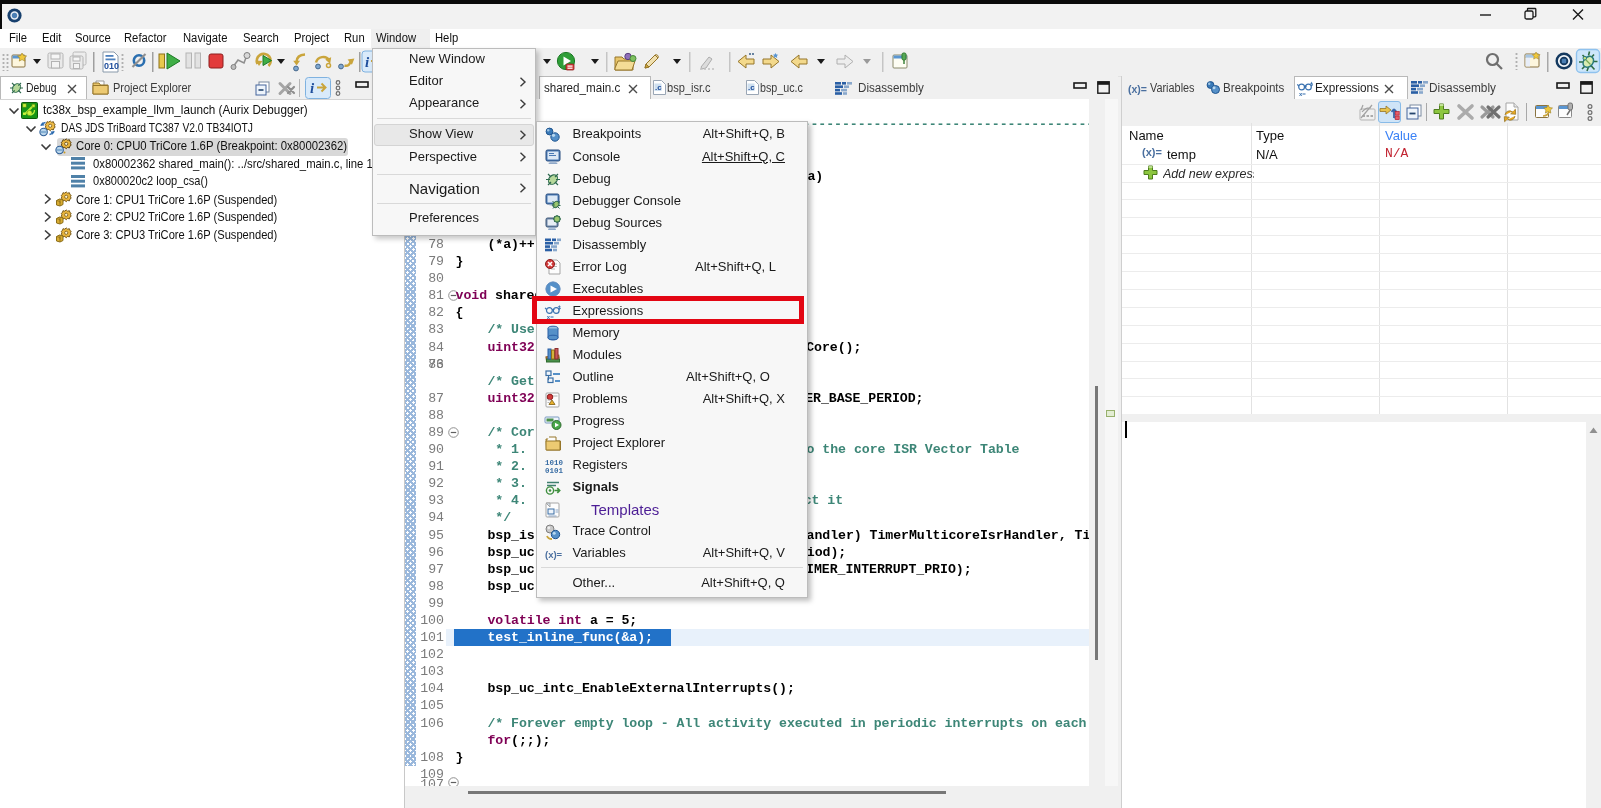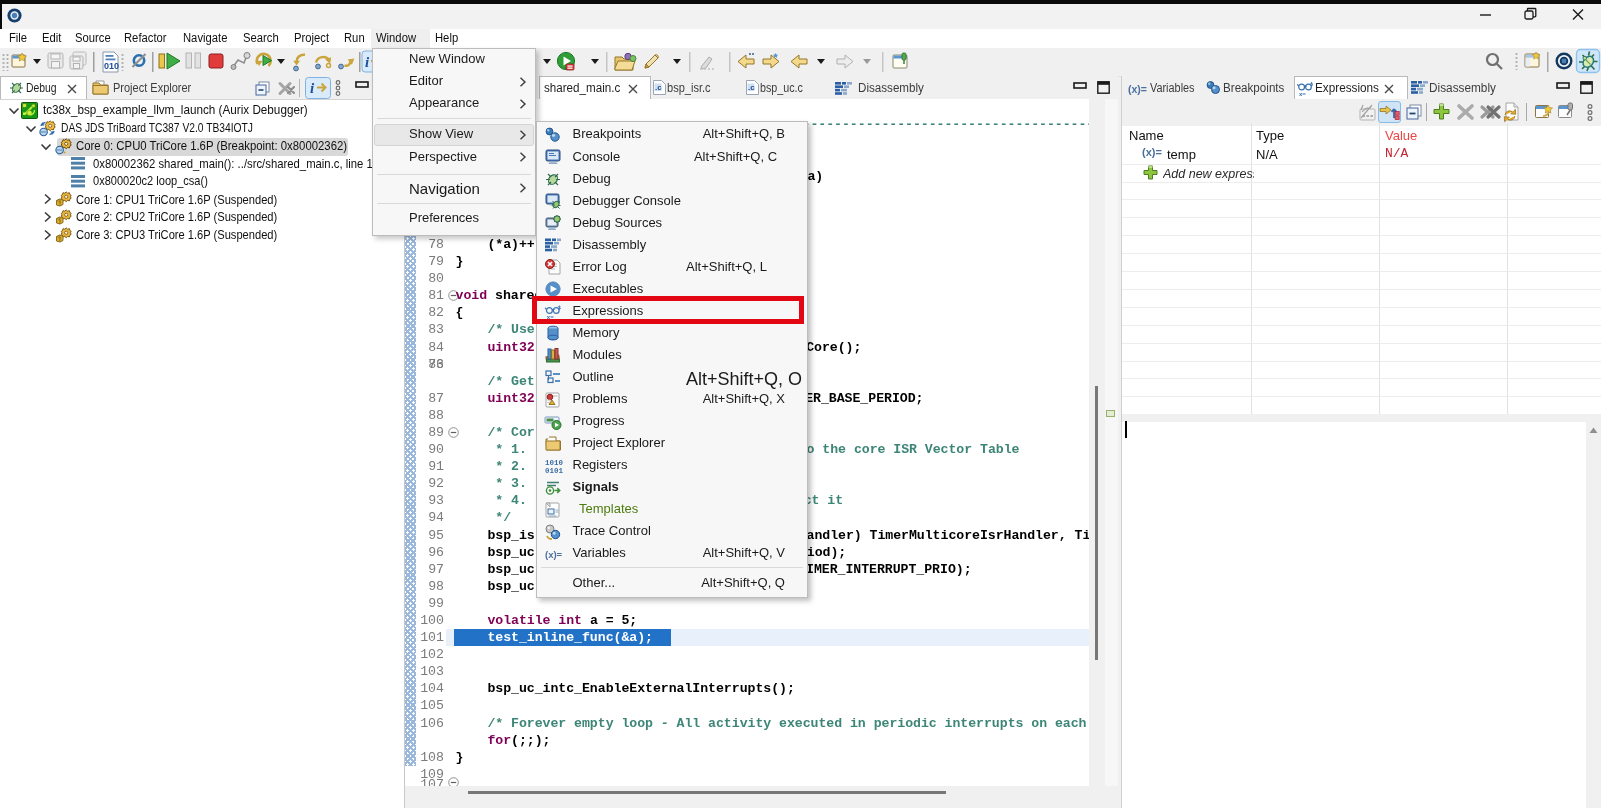--- a/index.html
+++ b/index.html
@@ -587,21 +587,21 @@
         <line x1="12.2" y1="7" x2="9" y2="12" stroke="#6f6f6f" stroke-width="1.5"></line>
       </svg>
     <svg style="left:464px;top:28px" width="8" height="17" viewBox="0 0 8 17" fill="none" stroke="#6f6f6f" stroke-width="1.2">
         <circle cx="4" cy="2.5" r="1.9"></circle>
         <circle cx="4" cy="8.5" r="1.9"></circle>
         <circle cx="4" cy="14.5" r="1.9"></circle>
       </svg>
 
     <div class="tx" style="left:7px;top:52px;font-size:13px;color:#101010;">Name</div>
     <div class="tx" style="left:134px;top:52px;font-size:13px;color:#101010;">Type</div>
-    <div class="tx" style="left:263px;top:52px;font-size:13px;color:#ef4444;">Value</div>
+    <div class="tx" style="left:263px;top:52px;font-size:13px;color:#3b82f6;">Value</div>
     <div class="ab" style="left:129px;top:47px;width:1px;height:291px;background:#e2e2e2;"></div>
     <div class="ab" style="left:257px;top:47px;width:1px;height:291px;background:#e2e2e2;"></div>
     <div class="ab" style="left:385px;top:47px;width:1px;height:291px;background:#e2e2e2;"></div>
     <div class="ab" style="left:0;top:87.6px;width:479px;height:1px;background:#ececec;"></div>
     <div class="ab" style="left:0;top:105.5px;width:479px;height:1px;background:#ececec;"></div>
     <div class="ab" style="left:0;top:123.4px;width:479px;height:1px;background:#ececec;"></div>
     <div class="ab" style="left:0;top:141.3px;width:479px;height:1px;background:#ececec;"></div>
     <div class="ab" style="left:0;top:159.2px;width:479px;height:1px;background:#ececec;"></div>
     <div class="ab" style="left:0;top:177.1px;width:479px;height:1px;background:#ececec;"></div>
     <div class="ab" style="left:0;top:195.0px;width:479px;height:1px;background:#ececec;"></div>
@@ -670,21 +670,21 @@
   <div class="tx" style="left:572.5px;top:126.4px;font-size:13px;color:#1a1a1a;">Breakpoints</div>
   <div class="tx" style="left:686px;top:126.4px;width:99px;text-align:right;font-size:13px;color:#1a1a1a;">Alt+Shift+Q, B</div>
   <svg style="left:545px;top:149.0px" width="16" height="16" viewBox="0 0 16 16">
       <rect x="1" y="1" width="14" height="11" rx="1.5" fill="#4a7ab5" stroke="#2a4f80"></rect>
       <rect x="2.5" y="2.5" width="11" height="8" fill="#dce8f5"></rect>
       <path d="M4 4.5 h5 M4 6.5 h7" stroke="#4a7ab5" stroke-width="1.2"></path>
       <rect x="5" y="12" width="6" height="1.5" fill="#8fa8c8"></rect>
       <rect x="3.5" y="13.5" width="9" height="1.5" rx=".7" fill="#8fa8c8"></rect>
     </svg>
   <div class="tx" style="left:572.5px;top:148.5px;font-size:13px;color:#1a1a1a;">Console</div>
-  <div class="tx" style="left:686px;top:148.5px;width:99px;text-align:center;font-size:13px;color:#1a1a1a;">Alt+Shift+Q, C</div>
+  <div class="tx" style="left:686px;top:148.5px;width:99px;text-align:right;font-size:13px;color:#1a1a1a;text-decoration:underline;">Alt+Shift+Q, C</div>
   <svg style="left:545px;top:171.0px" width="16" height="16" viewBox="0 0 16 16">
       <ellipse cx="8" cy="8.5" rx="4" ry="5.2" fill="#b6d89a" stroke="#2f6b4f" stroke-width="1.1" transform="rotate(40 8 8.5)"></ellipse>
       <path d="M3 3 l3 3 M13 3 l-3 3 M1 8.5 h4 M15 8.5 h-4 M3 14 l3-3 M13 14 l-3-3" stroke="#2f6b4f" stroke-width="1.2" fill="none"></path>
     </svg>
   <div class="tx" style="left:572.5px;top:170.5px;font-size:13px;color:#1a1a1a;">Debug</div>
   <svg style="left:545px;top:193.1px" width="16" height="16" viewBox="0 0 16 16">
       <rect x="1" y="1" width="13" height="10" rx="1.5" fill="#4a7ab5" stroke="#2a4f80"></rect>
       <rect x="2.5" y="2.5" width="10" height="7" fill="#dce8f5"></rect>
       <rect x="4.5" y="11" width="6" height="1.4" fill="#8fa8c8"></rect>
       <ellipse cx="11" cy="11.5" rx="2.6" ry="3.4" fill="#9cc86f" stroke="#2f6b4f" transform="rotate(40 11 11.5)"></ellipse>
@@ -714,21 +714,21 @@
       </g>
     </svg>
   <div class="tx" style="left:572.5px;top:236.7px;font-size:13px;color:#1a1a1a;">Disassembly</div>
   <svg style="left:545px;top:259.2px" width="16" height="16" viewBox="0 0 16 16">
       <path d="M4 1 h8 l3 3 v11 h-11z" fill="#fdfdfd" stroke="#a5a5a5"></path>
       <path d="M6 5 h6 M6 7.5 h6 M6 10 h4" stroke="#b8b8b8"></path>
       <circle cx="5" cy="5" r="4.5" fill="#d23a3a" stroke="#8d1f1f"></circle>
       <path d="M3 3 l4 4 M7 3 l-4 4" stroke="#ffffff" stroke-width="1.6"></path>
     </svg>
   <div class="tx" style="left:572.5px;top:258.7px;font-size:13px;color:#1a1a1a;">Error Log</div>
-  <div class="tx" style="left:686px;top:258.7px;width:99px;text-align:left;font-size:13px;color:#1a1a1a;">Alt+Shift+Q, L</div>
+  <div class="tx" style="left:686px;top:258.7px;width:99px;text-align:center;font-size:13px;color:#1a1a1a;">Alt+Shift+Q, L</div>
   <svg style="left:545px;top:281.2px" width="16" height="16" viewBox="0 0 16 16">
       <circle cx="8" cy="8" r="7" fill="#5590c8" stroke="#2a5fa5"></circle>
       <circle cx="8" cy="8" r="7" fill="none" stroke="#9cc4e4" stroke-width="1" opacity=".5"></circle>
       <path d="M5.5 4.5 L12 8 L5.5 11.5z" fill="#ffffff"></path>
     </svg>
   <div class="tx" style="left:572.5px;top:280.8px;font-size:13px;color:#1a1a1a;">Executables</div>
   <svg style="left:545px;top:303.3px" width="16" height="16" viewBox="0 0 16 16">
       <g fill="none" stroke="#3a72b0" stroke-width="1.2">
         <circle cx="4.4" cy="7.5" r="2.9"></circle>
         <circle cx="11.2" cy="7.5" r="2.9"></circle>
@@ -753,21 +753,21 @@
     </svg>
   <div class="tx" style="left:572.5px;top:346.9px;font-size:13px;color:#1a1a1a;">Modules</div>
   <svg style="left:545px;top:369.5px" width="16" height="16" viewBox="0 0 16 16">
       <rect x="1" y="1" width="5" height="4.5" fill="#eef4fb" stroke="#3a6ea5" stroke-width="1.2"></rect>
       <rect x="8" y="3" width="7" height="2" fill="#5590c8"></rect>
       <rect x="3" y="8" width="5" height="4.5" fill="#eef4fb" stroke="#3a6ea5" stroke-width="1.2"></rect>
       <rect x="10" y="10" width="5" height="2" fill="#5590c8"></rect>
       <path d="M3.5 5.5 v4.5" stroke="#3a6ea5"></path>
     </svg>
   <div class="tx" style="left:572.5px;top:369.0px;font-size:13px;color:#1a1a1a;">Outline</div>
-  <div class="tx" style="left:686px;top:369.0px;width:99px;text-align:center;font-size:18px;color:#1a1a1a;">Alt+Shift+Q, O</div>
+  <div class="tx" style="left:686px;top:369.0px;width:99px;text-align:left;font-size:13px;color:#1a1a1a;">Alt+Shift+Q, O</div>
   <svg style="left:545px;top:391.5px" width="16" height="16" viewBox="0 0 16 16">
       <rect x="1" y="1" width="13" height="14" rx="1" fill="#fdfdfd" stroke="#a5a5a5"></rect>
       <rect x="2.5" y="3" width="10" height="2" fill="#d8d8d8"></rect>
       <circle cx="5" cy="5" r="2.8" fill="#d23a3a" stroke="#8d1f1f"></circle>
       <path d="M4 12.5 l3-4.5 3 4.5z" fill="#e8b02a" stroke="#96762a"></path>
       <path d="M2.5 8 h3 M2.5 10.5 h2" stroke="#b8b8b8"></path>
     </svg>
   <div class="tx" style="left:572.5px;top:391.0px;font-size:13px;color:#1a1a1a;">Problems</div>
   <div class="tx" style="left:686px;top:391.0px;width:99px;text-align:right;font-size:13px;color:#1a1a1a;">Alt+Shift+Q, X</div>
   <svg style="left:545px;top:413.6px" width="16" height="16" viewBox="0 0 16 16">
@@ -794,21 +794,21 @@
       <circle cx="5" cy="10.5" r="1.3" fill="#3f8f3f"></circle>
       <path d="M9.5 10.5 h5 m-2.2 -2.4 l2.4 2.4 -2.4 2.4" fill="none" stroke="#3f8f3f" stroke-width="1.6"></path>
     </svg>
   <div class="tx" style="left:572.5px;top:479.2px;font-size:13px;color:#1a1a1a;font-weight:bold;">Signals</div>
   <svg style="left:545px;top:501.8px" width="16" height="16" viewBox="0 0 16 16">
       <rect x="1" y="1" width="13" height="14" rx="1" fill="#fdfdfd" stroke="#a5a5a5"></rect>
       <path d="M1 1 l4 4 v-4z" fill="#d8e4f0" stroke="#a5a5a5"></path>
       <rect x="3" y="7" width="6" height="5" fill="#eef4fb" stroke="#3a6ea5"></rect>
       <path d="M10.5 8 h3 M10.5 10 h3 M3.5 14 h8" stroke="#8fa8c8"></path>
     </svg>
-  <div class="tx" style="left:579px;top:501.2px;font-size:13px;color:#4d7c0f;">Templates</div>
+  <div class="tx" style="left:591px;top:501.2px;font-size:15px;color:#4c1d95;">Templates</div>
   <svg style="left:545px;top:523.8px" width="16" height="16" viewBox="0 0 16 16">
       <circle cx="5" cy="5" r="4" fill="#c8c8c8" stroke="#7f7f7f"></circle>
       <circle cx="3.8" cy="3.8" r="1.4" fill="#efefef"></circle>
       <circle cx="10.5" cy="10.5" r="4.2" fill="#5590c8" stroke="#1f5590"></circle>
       <circle cx="9.2" cy="9.2" r="1.5" fill="#b8d8f0"></circle>
       <path d="M2 12 q1 3 5 3" fill="none" stroke="#caa53c" stroke-width="1.8"></path>
     </svg>
   <div class="tx" style="left:572.5px;top:523.3px;font-size:13px;color:#1a1a1a;">Trace Control</div>
   <svg style="left:545px;top:545.9px" width="16" height="16" viewBox="0 0 16 16">
       <text x="0" y="11.5" font-family="Liberation Sans" font-size="9.5" font-weight="bold" fill="#4a6f9f">(x)=</text>

